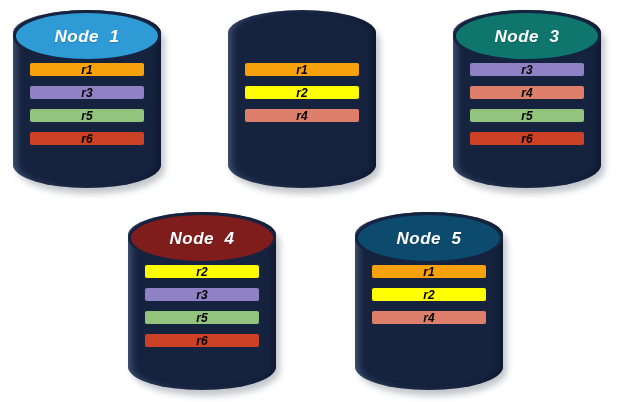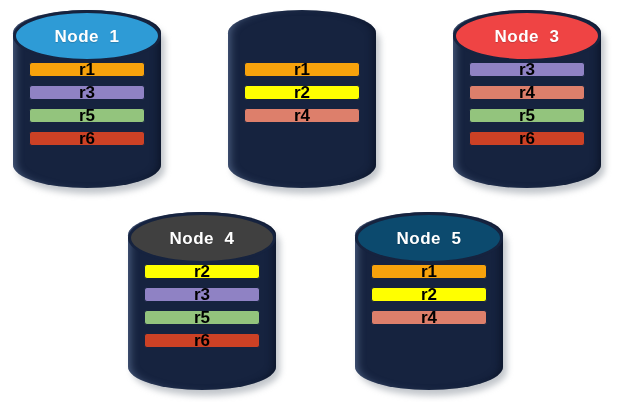--- a/index.html
+++ b/index.html
@@ -13,20 +13,21 @@
     position: relative;
     overflow: hidden;
     font-family: "Liberation Sans", sans-serif;
   }
 
   #canvas {
     position: absolute;
     inset: 0;
     width: 638px;
     height: 402px;
+    font-style: italic;
   }
 
   
   .node {
     position: absolute;
   }
 
   .cyl-shadow {
     position: absolute;
     left: 4px;
@@ -97,21 +98,21 @@
     align-items: center;
     justify-content: center;
     margin-bottom: 8px;
   }
 
   .bar:last-child {
     margin-bottom: 0;
   }
 
   .bar-label {
-    font-size: 17px;
+    font-size: 12px;
     font-weight: bold;
     color: #000000;
     line-height: 1;
   }
 </style>
 </head>
 <body>
 
 <div id="canvas" style="background: rgb(255, 255, 255);">
     <div class="node" style="left: 13px; top: 10px; width: 148px; height: 178px;">
@@ -146,42 +147,42 @@
           <span class="bar-label" style="color: rgb(0, 0, 0);">r2</span>
         </div>
         <div class="bar" style="background: rgb(221, 127, 107); border-color: rgb(22, 35, 63);">
           <span class="bar-label" style="color: rgb(0, 0, 0);">r4</span>
         </div>
       </div>
     </div>
     <div class="node" style="left: 453px; top: 10px; width: 148px; height: 178px;">
       <div class="cyl-shadow"></div>
       <div class="cyl-body" style="background: rgb(22, 35, 63);"></div>
-      <div class="cyl-top" style="height: 52px; top: 0px; background: #ef4444; border-color: rgb(22, 35, 63);">
+      <div class="cyl-top" style="height: 52px; top: 0px; background: #0f766e; border-color: rgb(22, 35, 63);">
         <span class="node-label" style="color: rgb(255, 255, 255);">Node  3</span>
       </div>
       <div class="bars" style="top: 52px; width: 116px;">
         <div class="bar" style="background: rgb(143, 130, 196); border-color: rgb(22, 35, 63);">
           <span class="bar-label" style="color: rgb(0, 0, 0);">r3</span>
         </div>
         <div class="bar" style="background: rgb(221, 127, 107); border-color: rgb(22, 35, 63);">
           <span class="bar-label" style="color: rgb(0, 0, 0);">r4</span>
         </div>
         <div class="bar" style="background: rgb(147, 196, 125); border-color: rgb(22, 35, 63);">
           <span class="bar-label" style="color: rgb(0, 0, 0);">r5</span>
         </div>
         <div class="bar" style="background: rgb(204, 65, 37); border-color: rgb(22, 35, 63);">
           <span class="bar-label" style="color: rgb(0, 0, 0);">r6</span>
         </div>
       </div>
     </div>
     <div class="node" style="left: 128px; top: 212px; width: 148px; height: 178px;">
       <div class="cyl-shadow"></div>
       <div class="cyl-body" style="background: rgb(22, 35, 63);"></div>
-      <div class="cyl-top" style="height: 52px; top: 0px; background: #404040; border-color: rgb(22, 35, 63);">
+      <div class="cyl-top" style="height: 52px; top: 0px; background: #7f1d1d; border-color: rgb(22, 35, 63);">
         <span class="node-label" style="color: rgb(255, 255, 255);">Node  4</span>
       </div>
       <div class="bars" style="top: 52px; width: 116px;">
         <div class="bar" style="background: rgb(255, 255, 0); border-color: rgb(22, 35, 63);">
           <span class="bar-label" style="color: rgb(0, 0, 0);">r2</span>
         </div>
         <div class="bar" style="background: rgb(143, 130, 196); border-color: rgb(22, 35, 63);">
           <span class="bar-label" style="color: rgb(0, 0, 0);">r3</span>
         </div>
         <div class="bar" style="background: rgb(147, 196, 125); border-color: rgb(22, 35, 63);">

